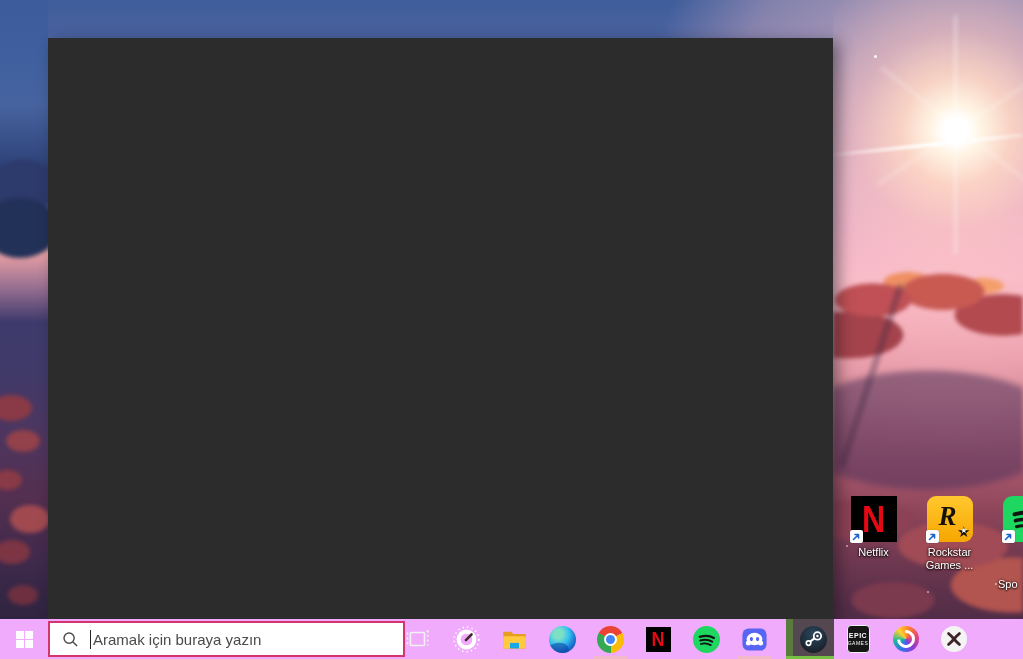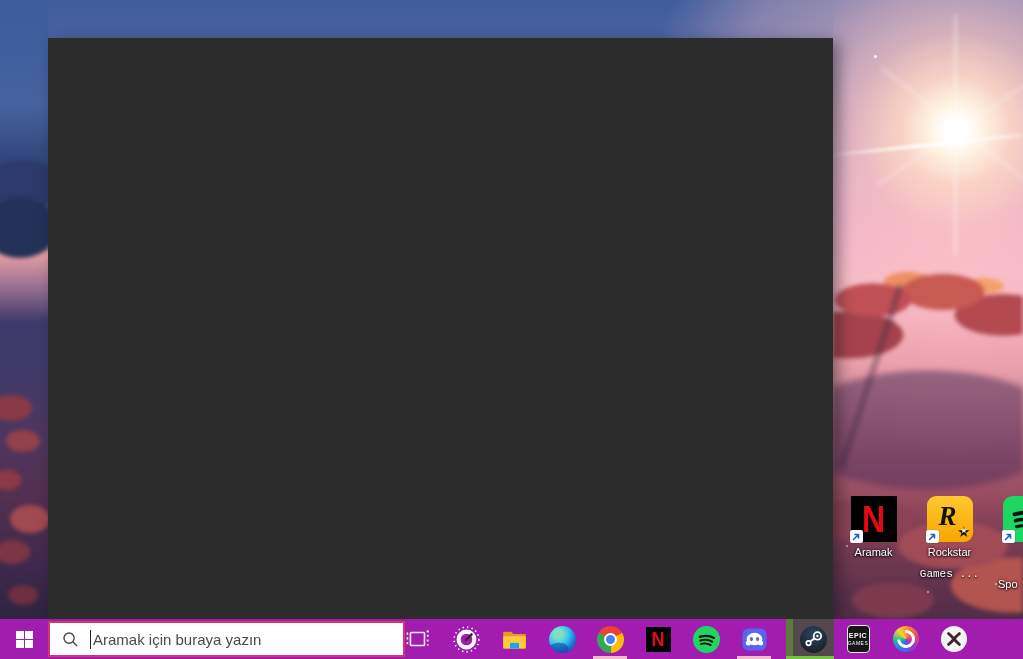--- a/index.html
+++ b/index.html
@@ -82,21 +82,21 @@
     display:flex;align-items:center;justify-content:center;}
   .rs-r{color:#151008;font-size:27px;font-weight:bold;font-style:italic;
     font-family:"Liberation Serif",serif;margin:-6px 4px 0 0;}
   .rs-star{position:absolute;right:2px;bottom:3px;font-size:15px;line-height:1;color:#151008;}
   .rs-star-in{position:absolute;right:5px;bottom:7px;font-size:8px;line-height:1;color:#fff;}
   .shortcut-badge{position:absolute;left:-1px;bottom:-1px;width:13px;height:13px;
     background:#fff;border-radius:2px;box-shadow:0 0 1px rgba(0,0,0,.6);}
 
   
   .taskbar{position:absolute;left:0;top:619px;width:1023px;height:40px;
-    background:#a21caf;z-index:10;}
+    background:#f0abfc;z-index:10;}
   .tb-start{position:absolute;left:0;top:0;width:48px;height:40px;display:flex;
     align-items:center;justify-content:center;cursor:pointer;}
   .win-logo{width:17px;height:17px;display:grid;grid-template-columns:8px 8px;
     grid-template-rows:8px 8px;gap:1px;}
   .win-logo span{background:#fff;}
   .tb-search{position:absolute;left:48px;top:2px;width:341px;height:32px;
     background:#fff;border:2px solid #d5356f;display:flex;align-items:center;
     padding:0 0 0 12px;cursor:text;}
   .search-glyph{flex:none;margin-right:11px;}
   .caret{width:1px;height:19px;background:#222;margin-right:2px;}
@@ -172,34 +172,34 @@
 
   <div class="desktop-icons">
 
     <div class="dicon">
       <div class="dicon-art netflix-tile">
         <span class="nf-n">N</span>
         <svg class="shortcut-badge" viewBox="0 0 13 13">
           <path d="M3.5 9.5 L8.5 4.5 M8.5 4.5 H5 M8.5 4.5 V8" stroke="#1e62d0" stroke-width="1.6" fill="none" stroke-linecap="round"></path>
         </svg>
       </div>
-      <div class="dicon-label">Aramak</div>
+      <div class="dicon-label">Netflix</div>
     </div>
 
     <div class="dicon">
       <div class="dicon-art rockstar-tile">
         <span class="rs-r">R</span>
         <span class="rs-star">★</span>
         <span class="rs-star-in">★</span>
         <svg class="shortcut-badge" viewBox="0 0 13 13">
           <path d="M3.5 9.5 L8.5 4.5 M8.5 4.5 H5 M8.5 4.5 V8" stroke="#1e62d0" stroke-width="1.6" fill="none" stroke-linecap="round"></path>
         </svg>
       </div>
       <div class="dicon-label">Rockstar</div>
-      <div class="dicon-label" style="margin-top:9px;font-family:Liberation Mono, monospace;">Games ...</div>
+      <div class="dicon-label" style="margin-top:0;">Games ...</div>
     </div>
 
     <div class="dicon">
       <div class="dicon-art">
         <svg width="46" height="46" viewBox="0 0 24 24">
           <rect width="24" height="24" rx="5" fill="#1ed760"></rect>
           <path d="M6 9.6 C11 8.1 15.2 8.6 18.6 10.6" stroke="#121212" stroke-width="2" fill="none" stroke-linecap="round"></path>
           <path d="M6.5 12.9 C10.5 11.7 14 12.1 17 13.9" stroke="#121212" stroke-width="1.8" fill="none" stroke-linecap="round"></path>
           <path d="M7 16 C10 15.1 13 15.4 15.8 17" stroke="#121212" stroke-width="1.6" fill="none" stroke-linecap="round"></path>
         </svg>

